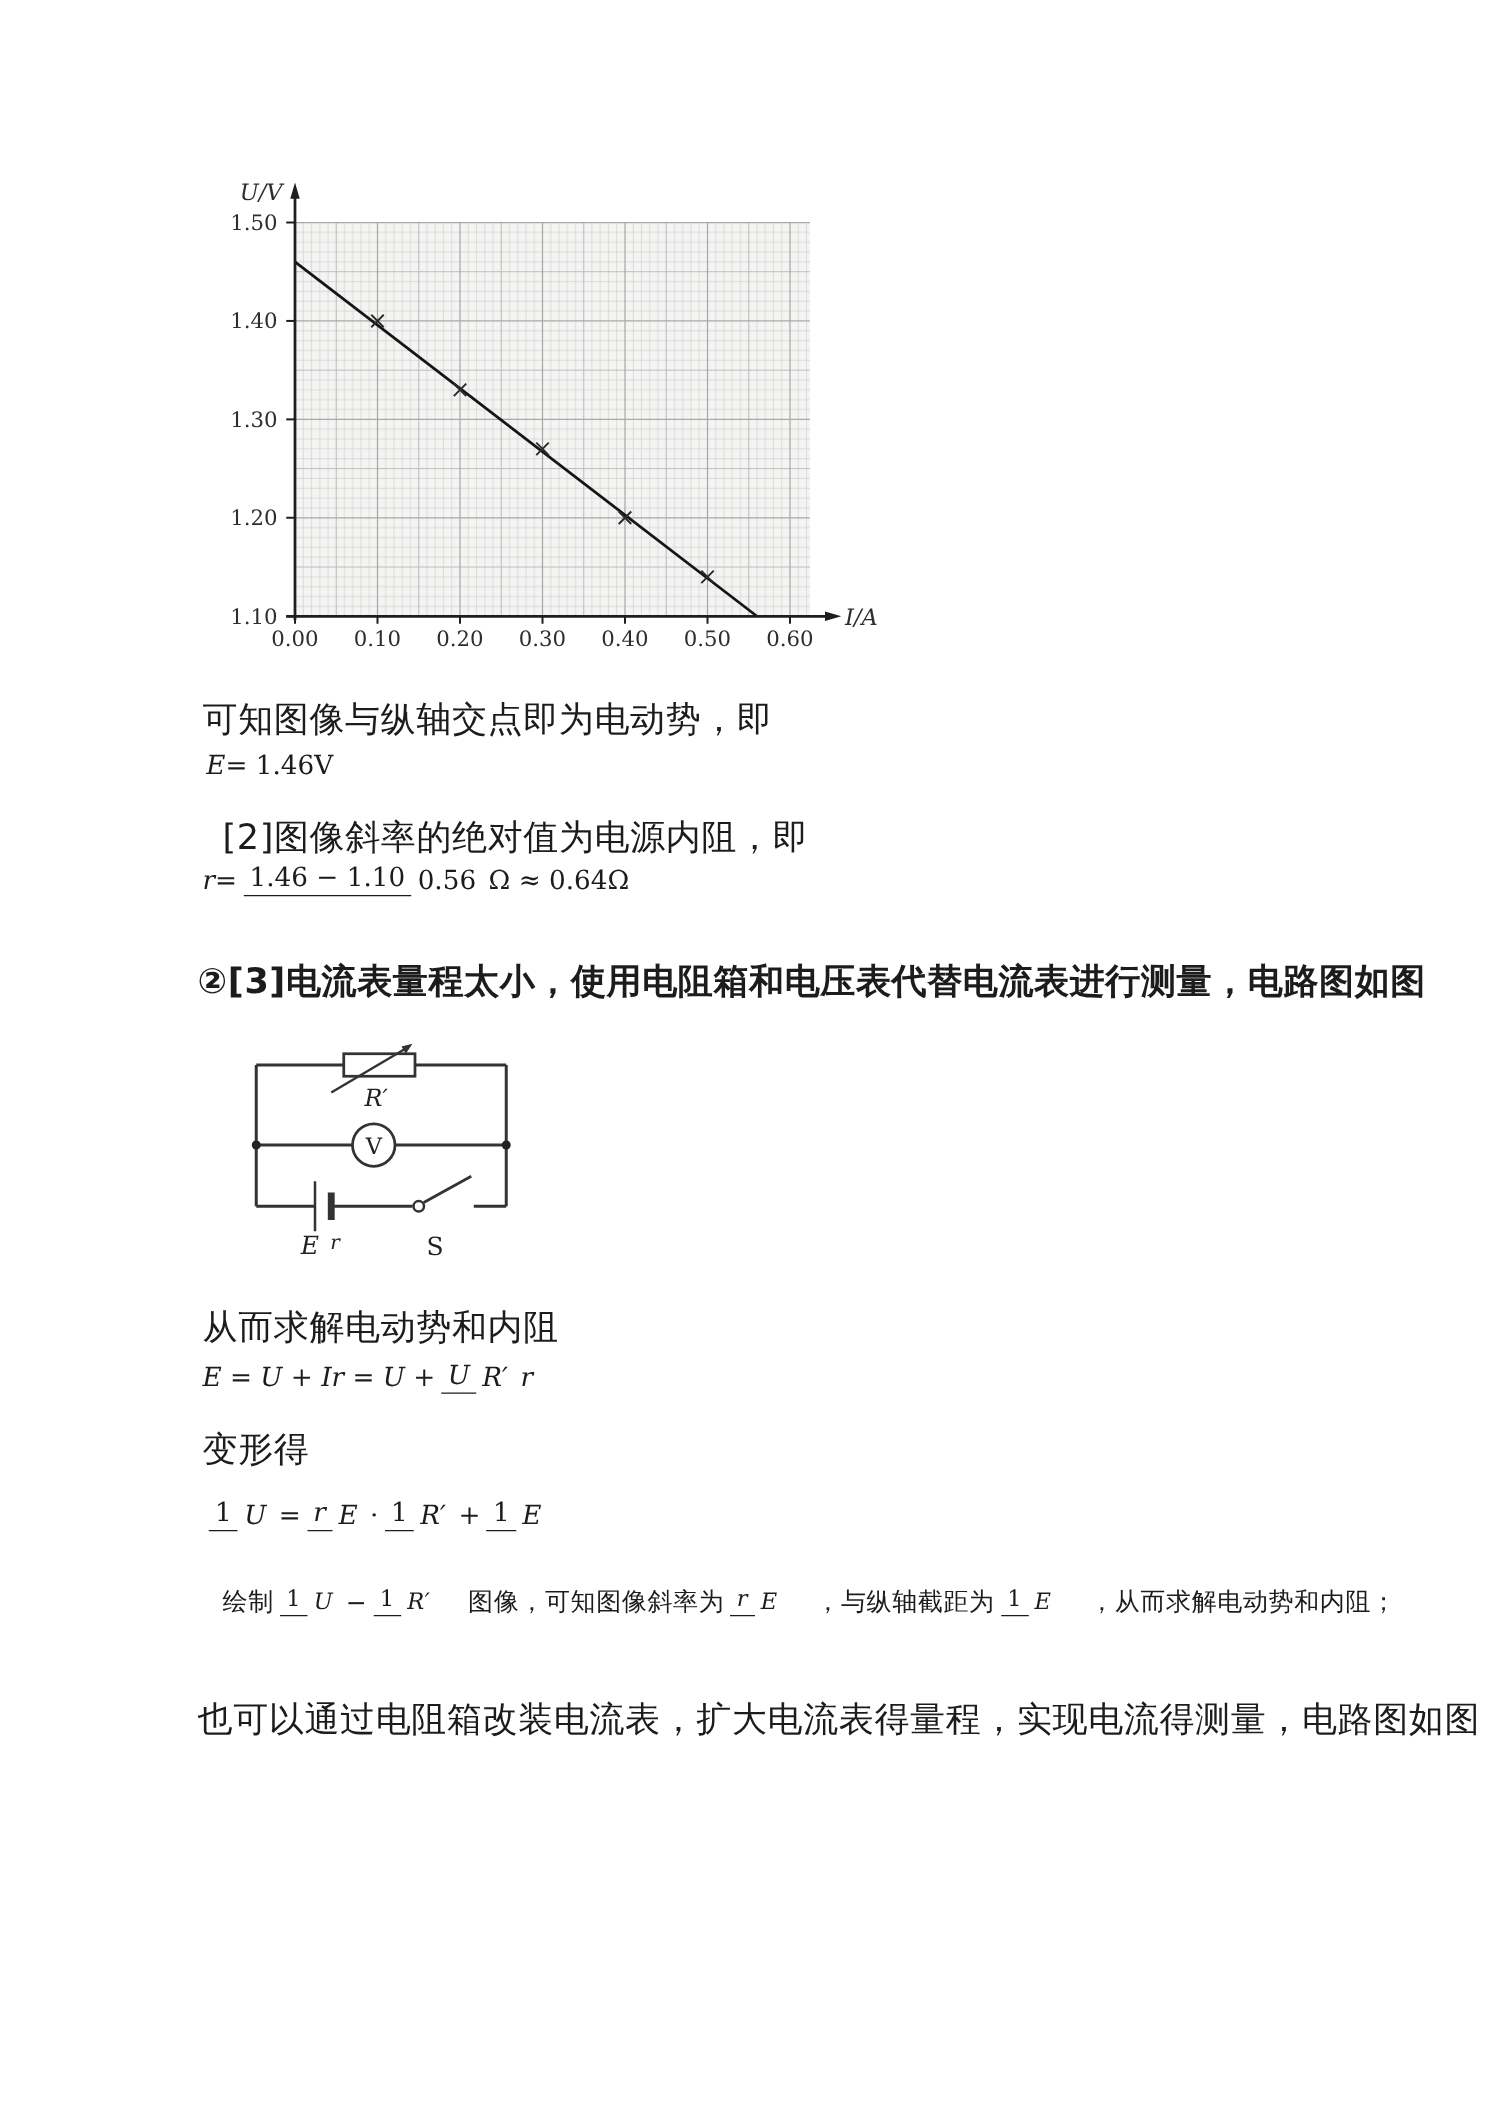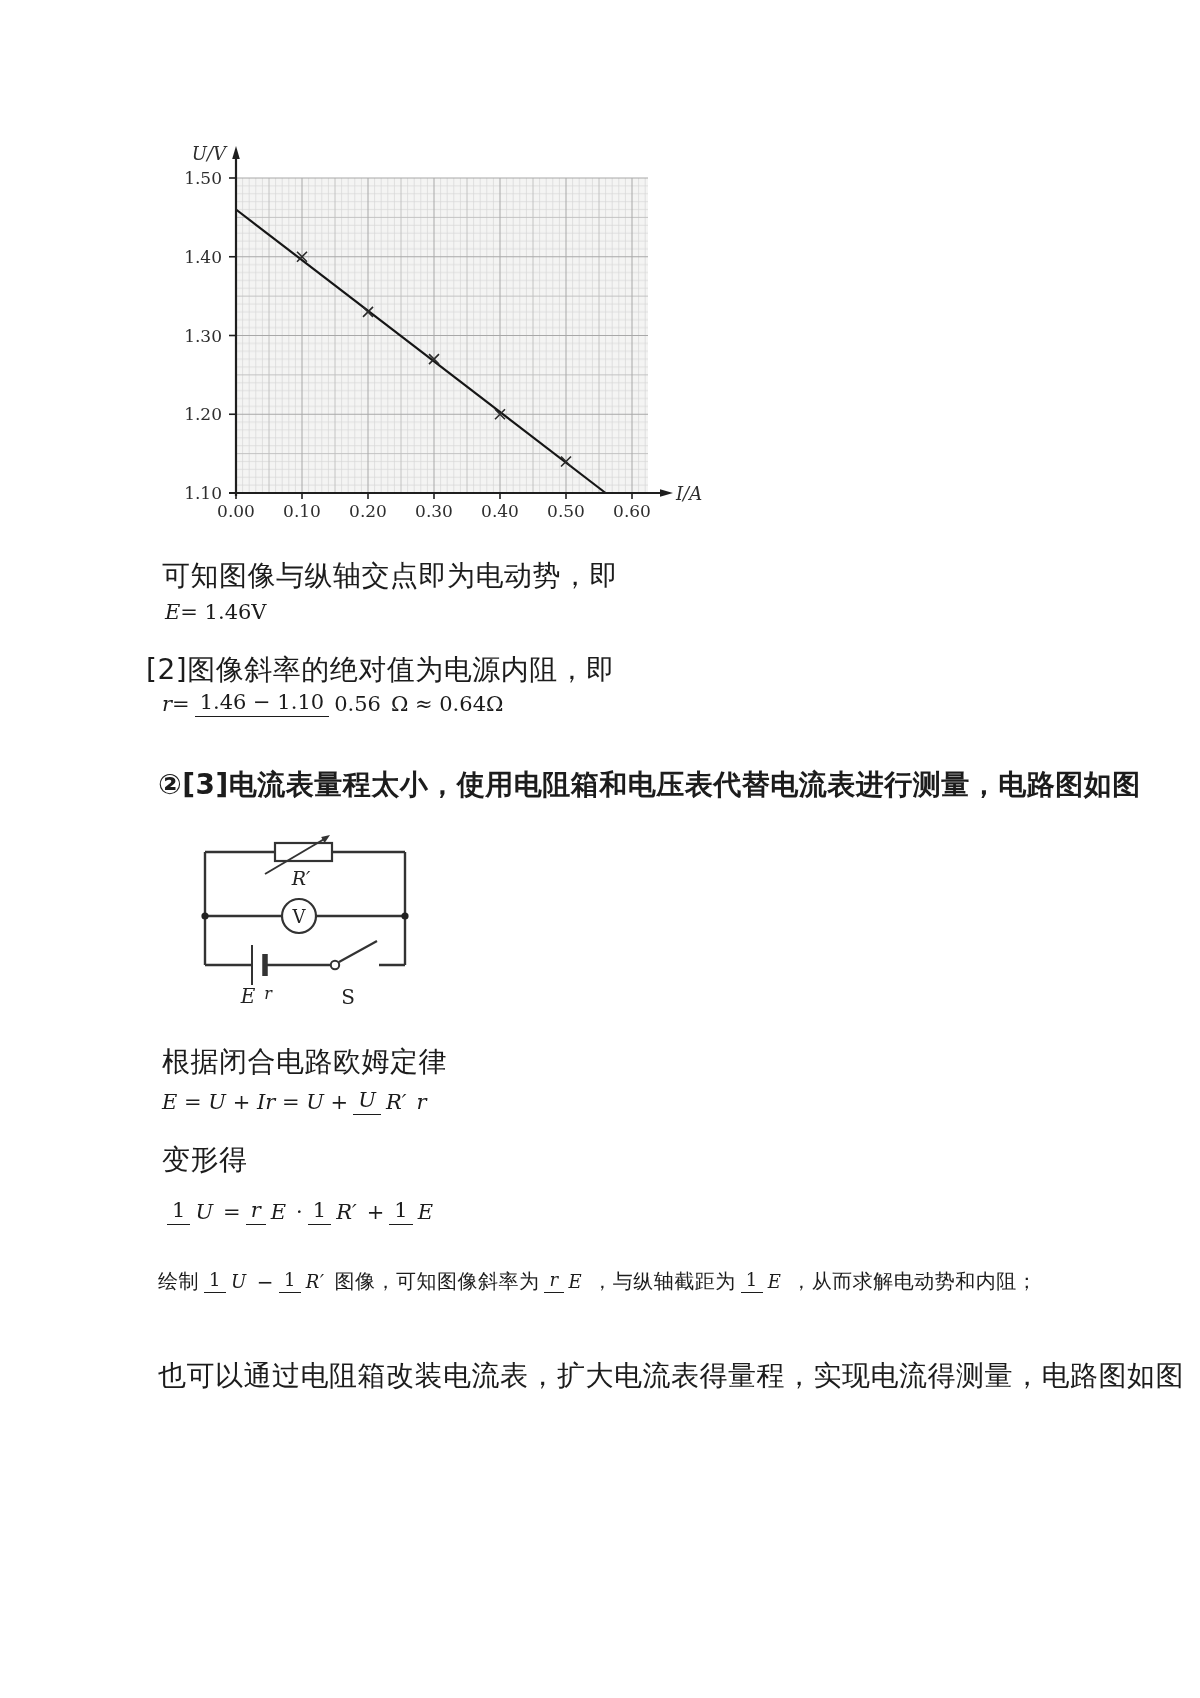--- a/index.html
+++ b/index.html
@@ -9,21 +9,21 @@
   .para{font-size:28px;letter-spacing:0.5px;line-height:1.4;white-space:nowrap;}
   .math{font-family:"DejaVu Serif",serif;font-size:21px;display:flex;align-items:center;}
   .it{font-style:italic;}
   .up{font-style:normal;}
   .frac{display:inline-flex;text-align:center;vertical-align:middle;
         margin:0 5px;line-height:1.15;}
   .frac .num{display:block;border-bottom:1.5px solid #1c1c1c;padding:0 5px 2px 5px;}
   .frac .den{display:block;padding:2px 5px 0 5px;}
   .inlinefrac{font-family:"DejaVu Serif",serif;font-size:18px;}
   .mixed{display:flex;align-items:center;font-size:20px;letter-spacing:0.5px;white-space:nowrap;}
-  .mixed .cjk{font-family:Liberation Serif, serif;}
+  .mixed .cjk{font-family:Liberation Serif, serif;margin-left:20px;}
   svg text{font-family:"DejaVu Serif",serif;}
   .ticklbl{font-size:17px;fill:#2e2e2e;}
 </style>
 </head>
 <body>
 
 <div class="abs" style="left:158px;top:138px;width:545px;height:400px;">
   <svg id="chart-svg" width="545" height="400" viewBox="0 0 545 400">
     <defs>
       <pattern id="fineGrid" x="78" y="40" width="66" height="78.75" patternUnits="userSpaceOnUse">
@@ -99,21 +99,21 @@
   </svg>
 </div>
 
 <div class="abs para" style="left:162px;top:556px;">可知图像与纵轴交点即为电动势，即</div>
 
 <div class="abs math" style="left:165px;top:600px;">
   <span class="it">E</span>
     <span class="up"> = 1.46V</span>
 </div>
 
-<div class="abs para" style="left:146px;top:650px;text-align:center;">[2]图像斜率的绝对值为电源内阻，即</div>
+<div class="abs para" style="left:178px;top:650px;text-align:center;">[2]图像斜率的绝对值为电源内阻，即</div>
 
 <div class="abs math" style="left:162px;top:690px;">
   <span class="it">r</span>
     <span class="up"> = </span>
     <span class="frac">
       <span class="num up">1.46 − 1.10</span>
       <span class="den up">0.56</span>
     </span>
     <span class="up"> Ω ≈ 0.64Ω</span>
 </div>
@@ -140,21 +140,21 @@
     <line x1="72" y1="112" x2="72" y2="152" stroke="#333" stroke-width="2"></line>
     <line x1="85" y1="121" x2="85" y2="143" stroke="#333" stroke-width="5.5"></line>
     <circle cx="155" cy="132" r="4.2" fill="#ffffff" stroke="#333" stroke-width="2"></circle>
     <line x1="159" y1="129" x2="197" y2="108" stroke="#333" stroke-width="2.2"></line>
     <text x="68" y="170" text-anchor="middle" font-size="20" font-style="italic" fill="#222">E</text>
     <text x="88" y="166" text-anchor="middle" font-size="16" font-style="italic" fill="#222">r</text>
     <text x="168" y="171" text-anchor="middle" font-size="20" fill="#222">S</text>
   </svg>
 </div>
 
-<div class="abs para" style="left:162px;top:1042px;">根据闭合电路欧姆定律</div>
+<div class="abs para" style="left:162px;top:1042px;">从而求解电动势和内阻</div>
 
 <div class="abs math" style="left:162px;top:1088px;">
   <span class="it">E = U + Ir = U + </span>
     <span class="frac">
       <span class="num it">U</span>
       <span class="den it">R′</span>
     </span>
     <span class="it"> r</span>
 </div>
 

